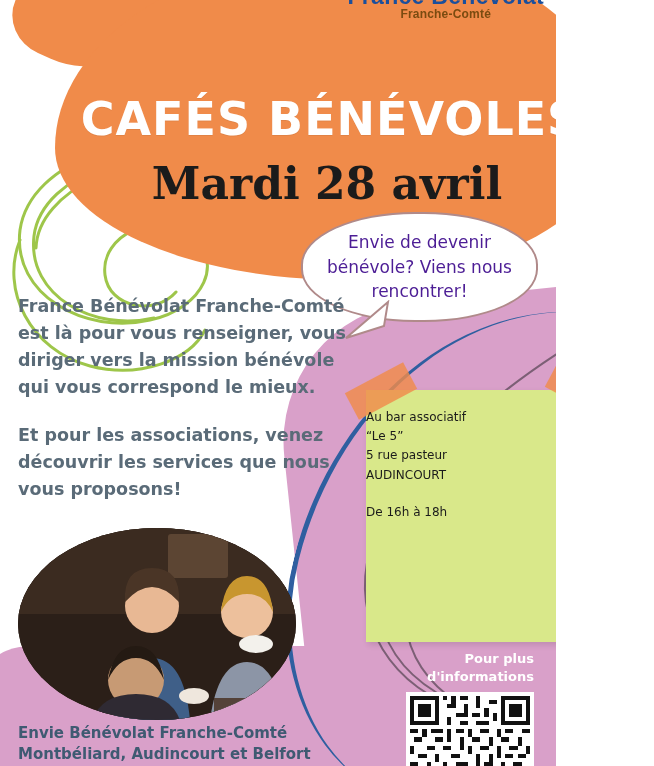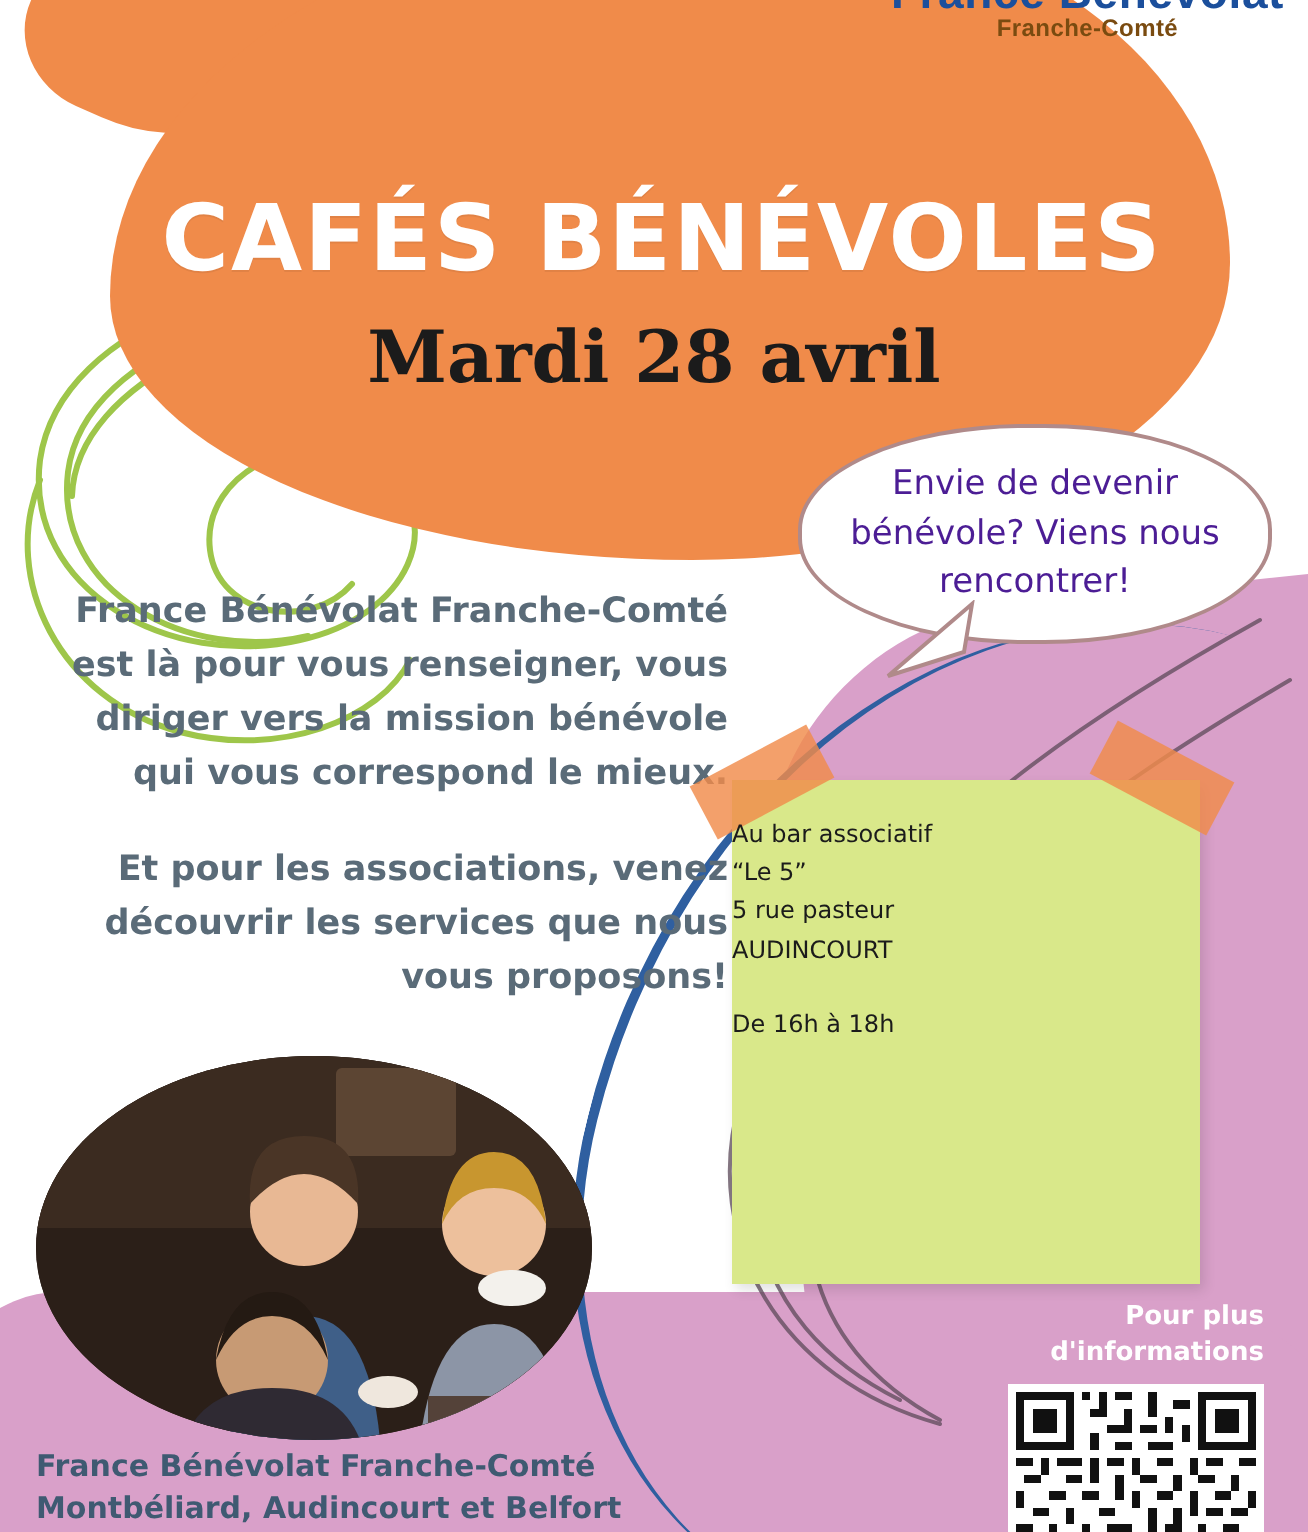--- a/index.html
+++ b/index.html
@@ -5,24 +5,25 @@
   html, body {
     margin: 0;
     padding: 0;
     background: #ffffff;
   }
   body {
     font-family: "Liberation Sans", sans-serif;
   }
   .poster {
     position: relative;
-    width: 654px;
+    width: 525px;
     height: 766px;
     overflow: hidden;
     background: #ffffff;
+    padding-left: 31px;
   }
 
   
   .bg-pink-right {
     position: absolute;
     right: -40px;
     top: 300px;
     width: 300px;
     height: 520px;
     background: #d9a0c9;
@@ -120,21 +121,21 @@
     text-shadow: 0 1px 0 rgba(0,0,0,.06);
   }
   .title-date {
     position: absolute;
     left: 0;
     top: 158px;
     width: 654px;
     text-align: center;
     font-family: "DejaVu Serif", serif;
     font-weight: bold;
-    font-size: 36px;
+    font-size: 44px;
     color: #1b1b1b;
   }
 
   
   .bubble {
     position: absolute;
     right: 18px;
     top: 212px;
     width: 205px;
     padding: 16px 14px;
@@ -154,21 +155,21 @@
     width: 46px;
     height: 40px;
   }
 
   
   .body-copy {
     position: absolute;
     left: 18px;
     top: 293px;
     width: 346px;
-    text-align: right;
+    text-align: left;
     font-family: "DejaVu Sans", sans-serif;
     font-weight: bold;
     font-size: 17.5px;
     line-height: 1.55;
     color: #5a6b78;
   }
   .body-copy p {
     margin: 0 0 20px 0;
   }
   .body-copy p:last-child {
@@ -462,17 +463,17 @@
         <rect x="9" y="28" width="3" height="1"></rect>
           <rect x="14" y="28" width="2" height="1"></rect>
         <rect x="18" y="28" width="1" height="1"></rect>
           <rect x="20" y="28" width="2" height="1"></rect>
         <rect x="24" y="28" width="2" height="1"></rect>
       </g>
     </svg>
   </div>
 
   <div class="footer">
-    <div>France Bénévolat Franche-Comté</div>
+    <div>Envie Bénévolat Franche-Comté</div>
     <div>Montbéliard, Audincourt et Belfort</div>
   </div>
 
 </div>
 
 </body></html>

